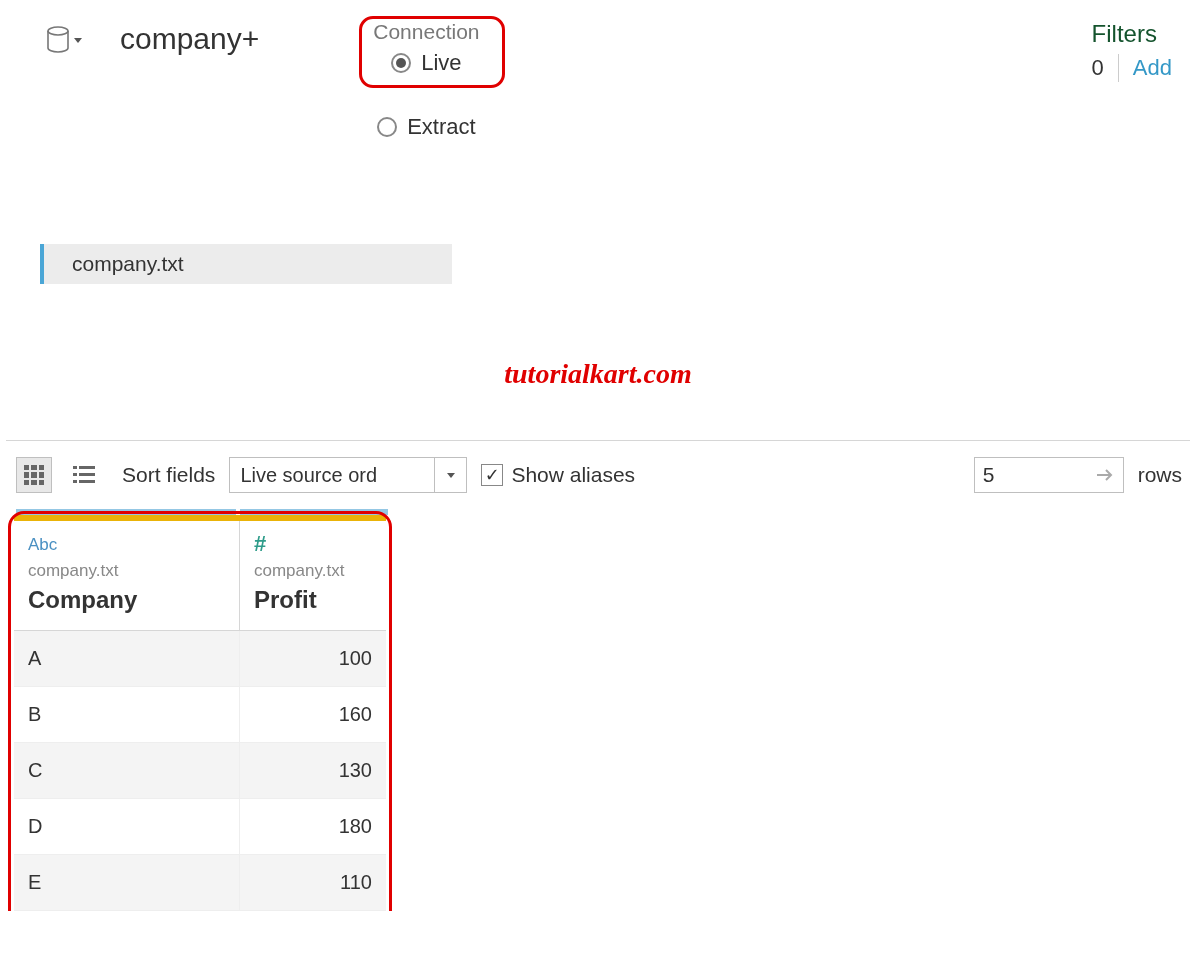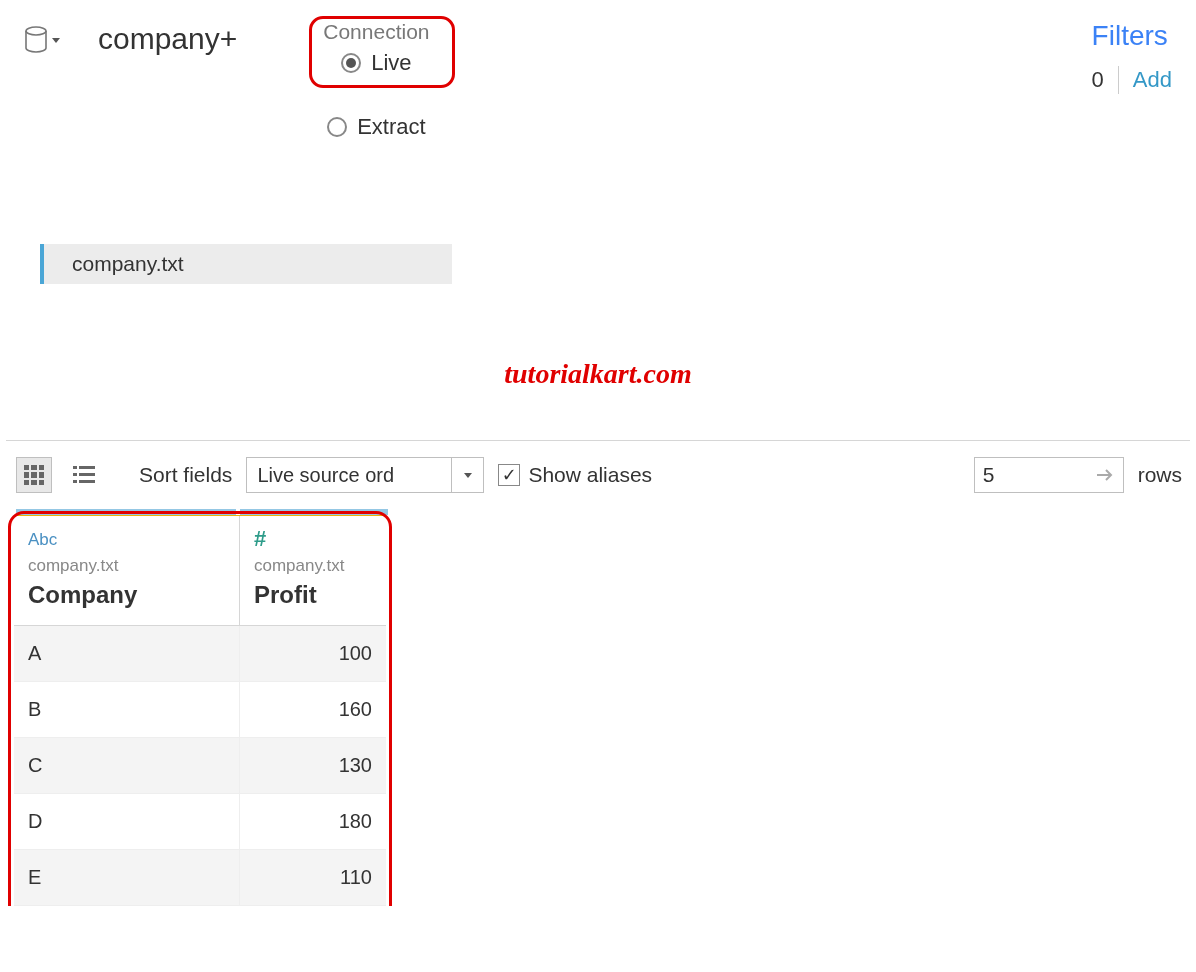--- a/index.html
+++ b/index.html
@@ -7,21 +7,21 @@
     margin: 0;
     font-family: -apple-system, BlinkMacSystemFont, "Segoe UI", Arial, sans-serif;
     font-size: 18px;
     color: #333;
     background: #fff;
     width: 1196px;
   }
   .top-bar {
     display: flex;
     align-items: flex-start;
-    padding: 20px 14px 0 24px;
+    padding: 20px 14px 0 46px;
     gap: 20px;
   }
   .db-icon-wrap {
     display: flex;
     align-items: center;
     gap: 4px;
     margin-top: 6px;
   }
   .db-icon {
     width: 24px;
@@ -33,21 +33,21 @@
     border-right: 4px solid transparent;
     border-top: 5px solid #555;
   }
   .ds-name {
     font-size: 30px;
     color: #333;
     margin-left: 18px;
     margin-top: 2px;
   }
   .conn-block {
-    margin-left: 66px;
+    margin-left: 94px;
     position: relative;
   }
   .conn-label {
     color: #787878;
     font-size: 21px;
     margin-bottom: 6px;
   }
   .conn-opts {
     display: flex;
     align-items: center;
@@ -83,23 +83,23 @@
     height: 72px;
     border: 3px solid #e00000;
     border-radius: 14px;
     pointer-events: none;
   }
   .filters-block {
     margin-left: auto;
     margin-right: 10px;
   }
   .filters-label {
-    color: #3b82f6;
-    font-size: 28px;
-    margin-bottom: 14px;
+    color: #14532d;
+    font-size: 24px;
+    margin-bottom: 6px;
   }
   .filters-row {
     display: flex;
     align-items: center;
     gap: 14px;
     font-size: 22px;
   }
   .filters-count { color: #333; }
   .filters-divider {
     width: 1px;
@@ -161,21 +161,21 @@
   .view-toggle.active { background: #e8e8e8; }
   .grid-icon {
     width: 20px; height: 20px;
     display: grid;
     grid-template-columns: repeat(3, 1fr);
     grid-template-rows: repeat(3, 1fr);
     gap: 2px;
   }
   .grid-icon div { background: #666; }
   .list-icon-svg { width: 22px; height: 20px; }
-  .sort-label { margin-left: 23px; }
+  .sort-label { margin-left: 6px; }
   .sort-select {
     display: flex;
     align-items: center;
     border: 1px solid #bfbfbf;
     height: 36px;
     width: 238px;
   }
   .sort-select .sel-text {
     flex: 1;
     padding: 0 10px;
@@ -231,21 +231,21 @@
   }
   .blue-tab {
     height: 6px;
     background: #5aa9d6;
     opacity: 0.65;
   }
   .blue-tab:first-child { width: 220px; }
   .blue-tab:last-child { width: 148px; }
 
   .data-grid {
-    border-top: 1px solid #eab308;
+    border-top: 6px solid #eab308;
     width: 372px;
     font-size: 20px;
   }
   .col-headers {
     display: flex;
     height: 110px;
     border-bottom: 1px solid #d6d6d6;
   }
   .col-header {
     padding: 14px 14px 10px 14px;

